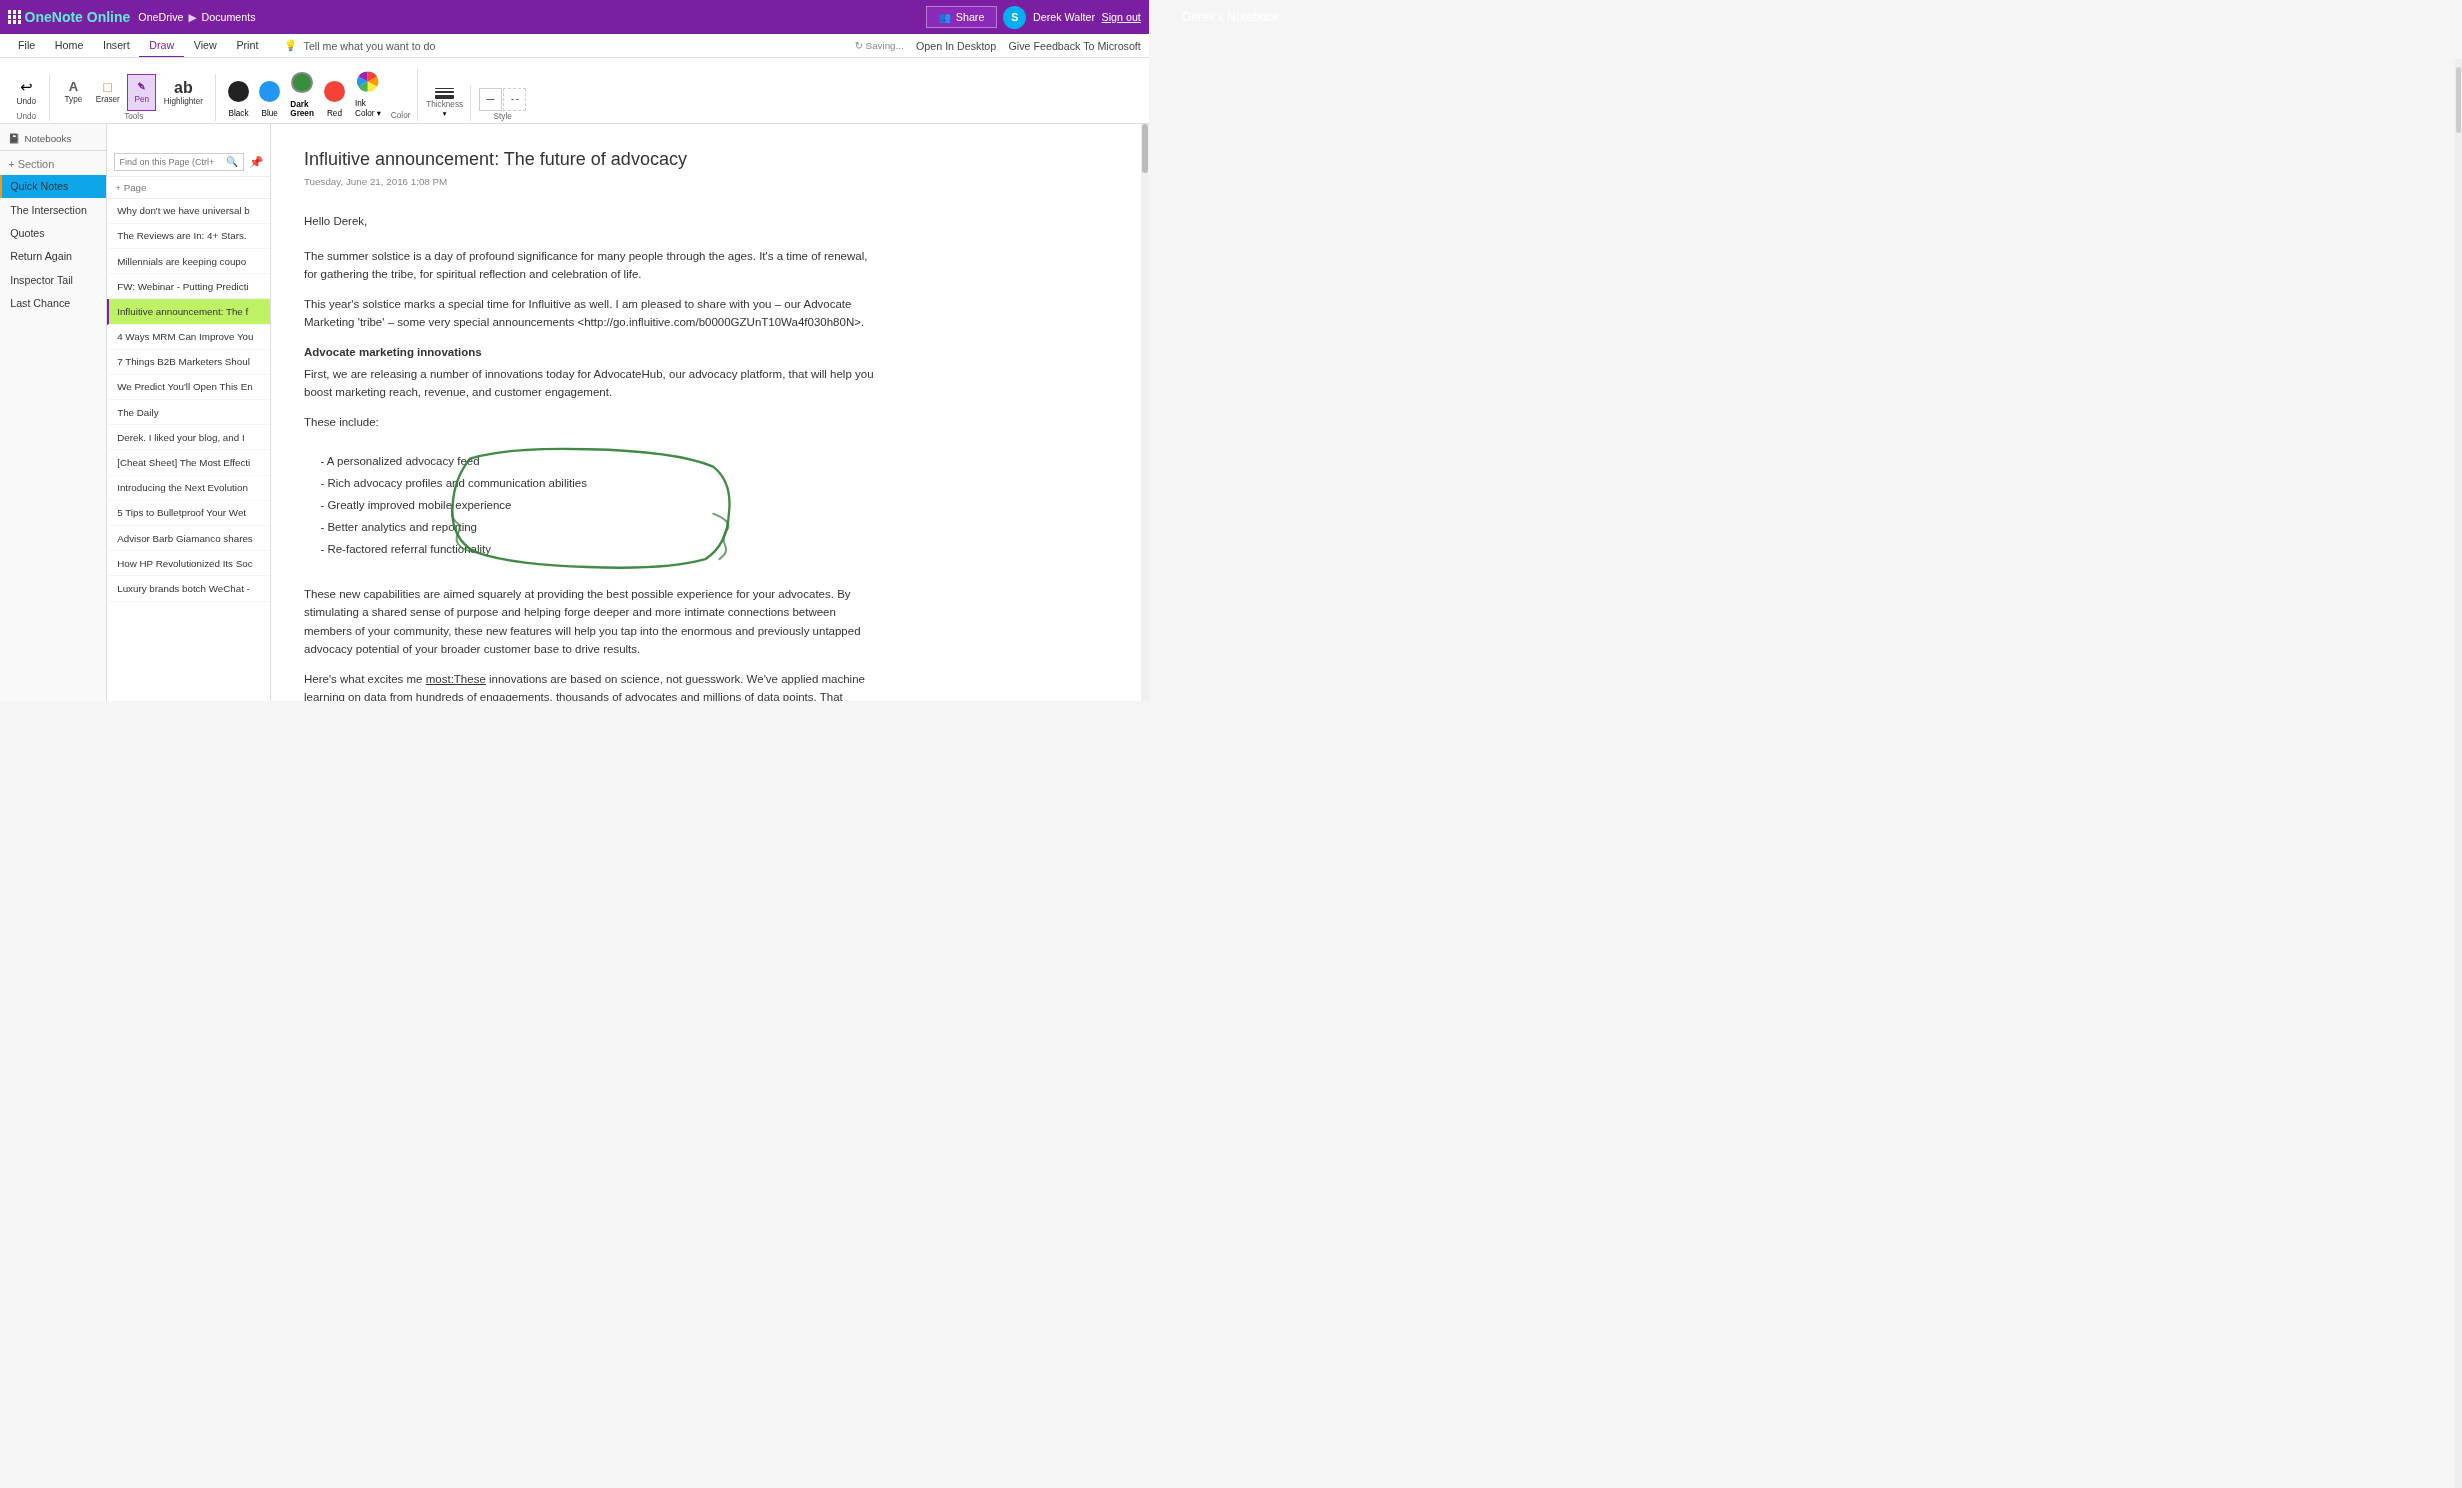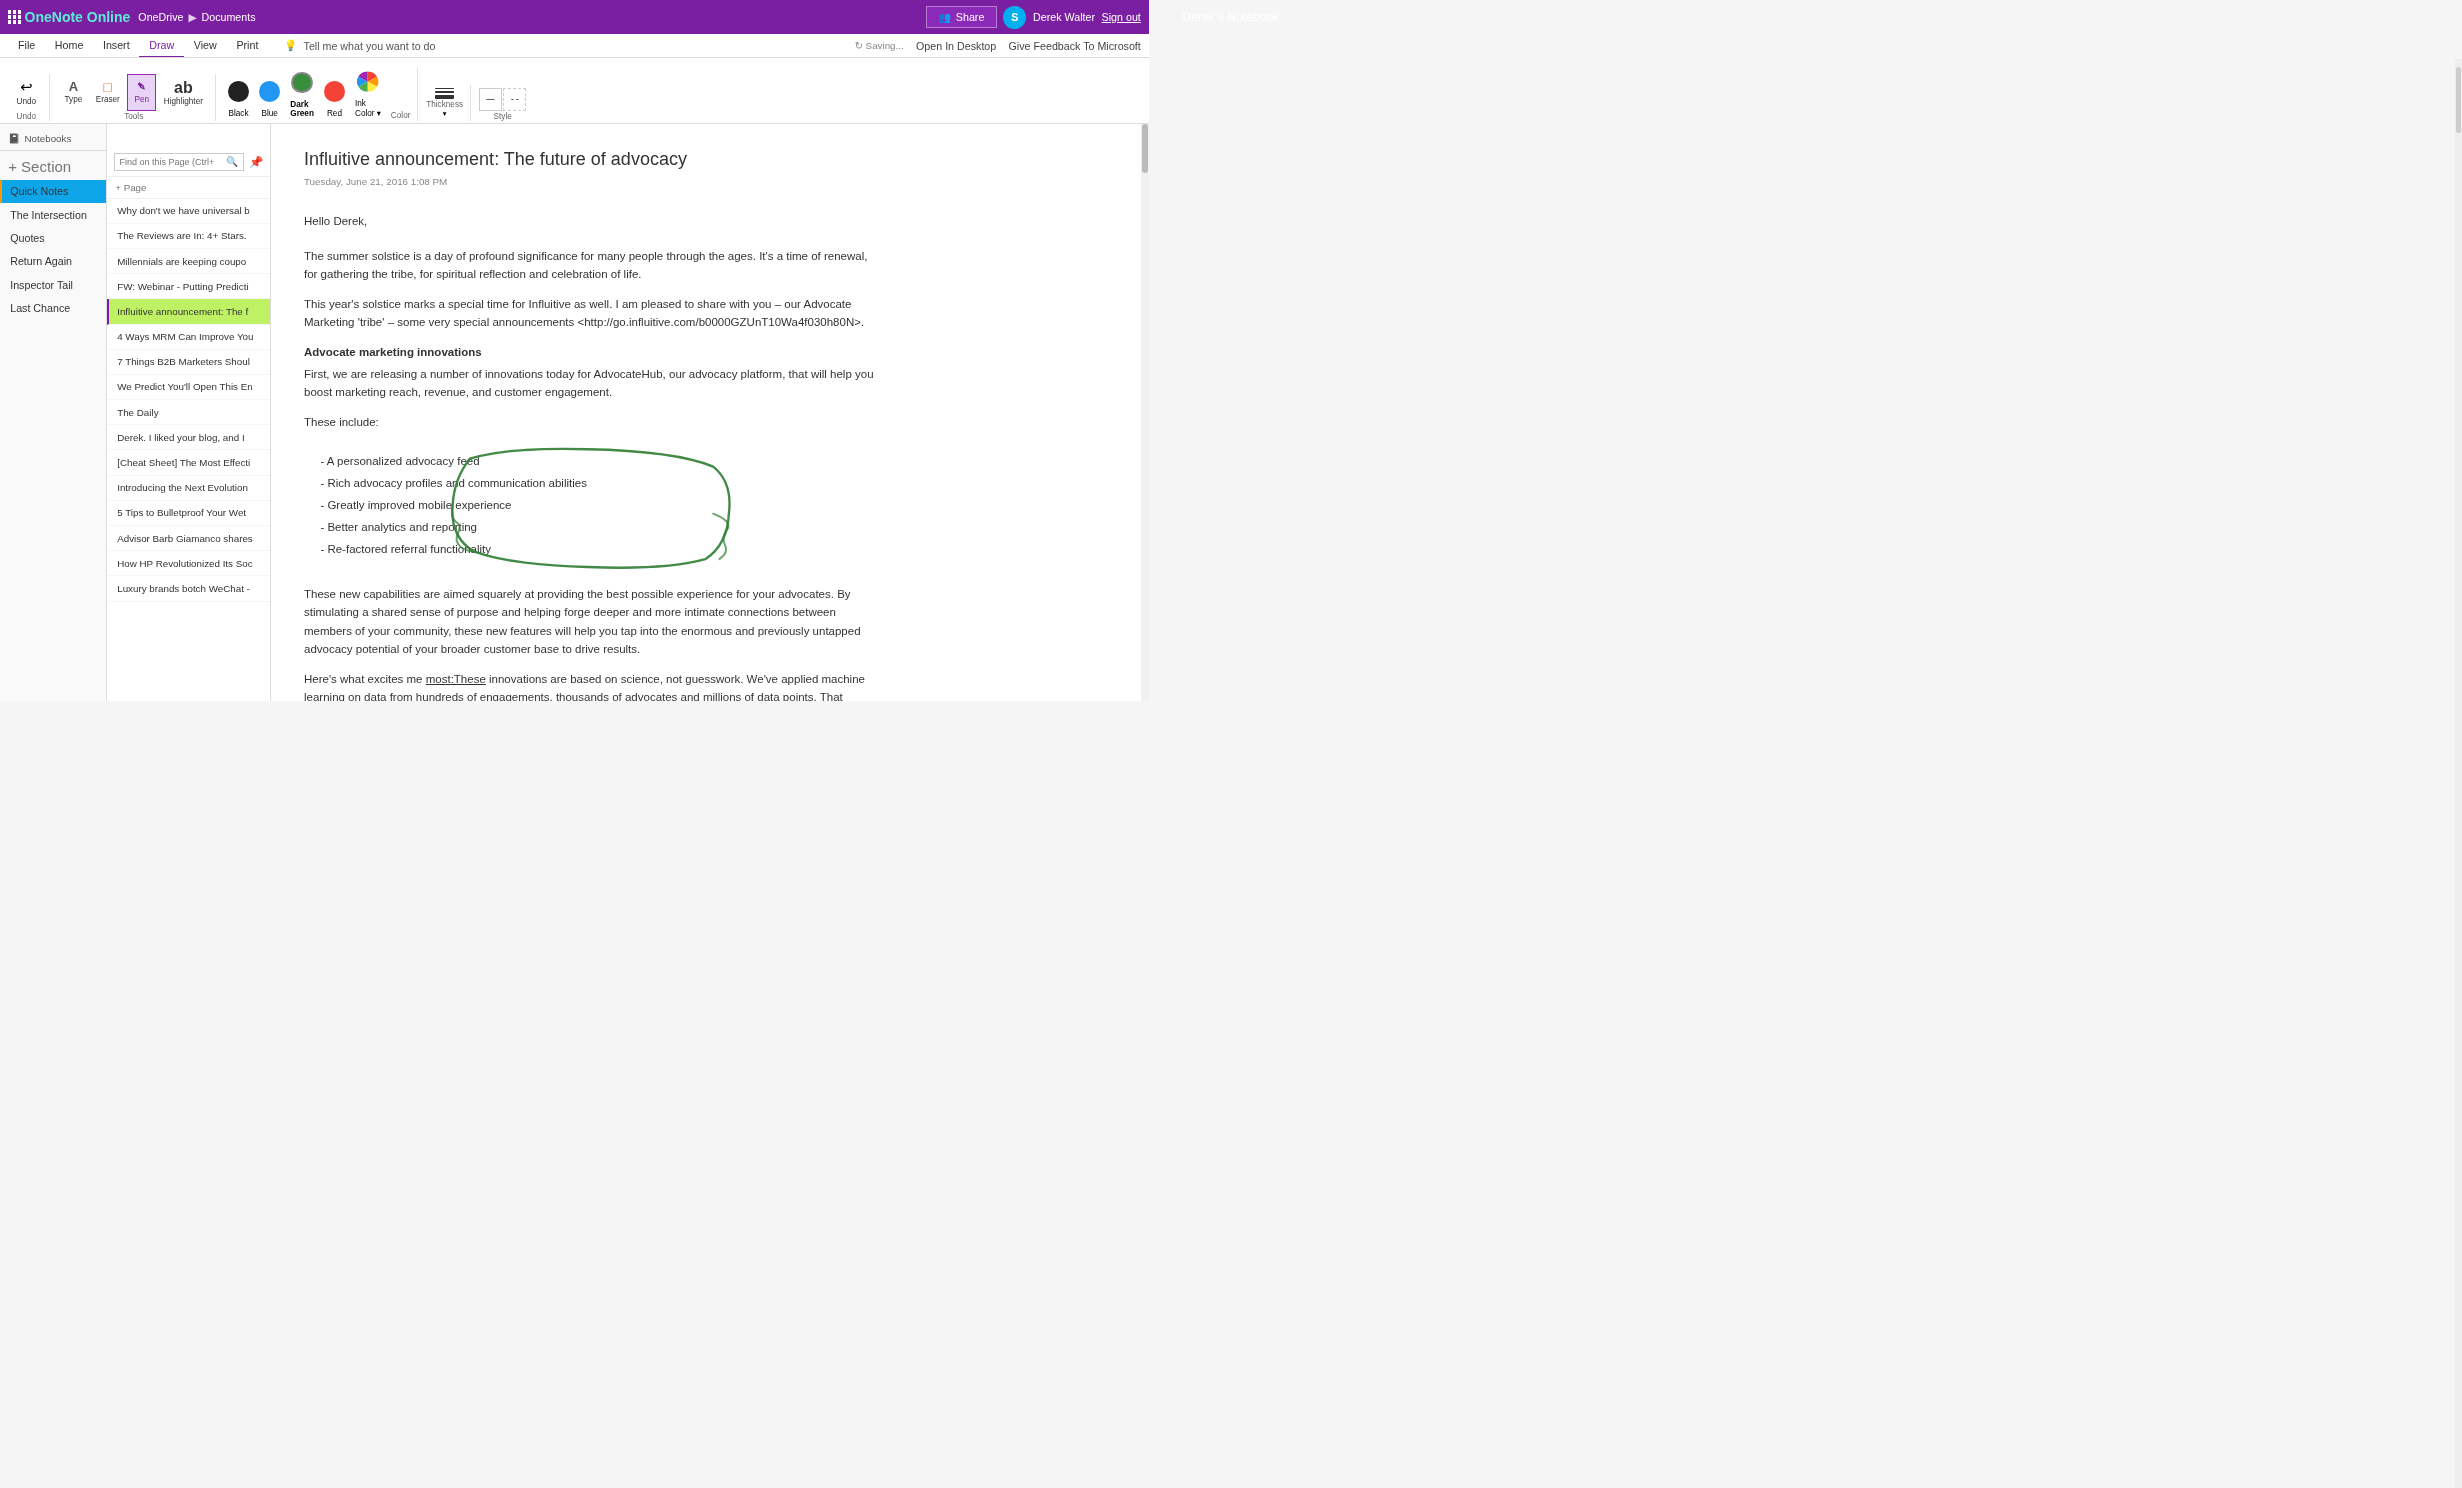--- a/index.html
+++ b/index.html
@@ -49,21 +49,21 @@
     .t-line { background: #333; border-radius: 0.8px; width: 19.7px; }
     .style-group { display: flex; flex-direction: column; align-items: center; padding: 0 6.6px; }
 
     
     .main-layout { display: flex; height: calc(703px - 34px - 26px - 66px); }
 
     
     .sidebar-notebooks { width: 107px; background: #f9f9f9; border-right: 0.8px solid #ddd; padding-top: 4.1px; flex-shrink: 0; }
     .notebooks-header { display: flex; align-items: center; gap: 4.1px; padding: 4.9px 8.2px; font-size: 9.8px; color: #555; cursor: pointer; }
     .sidebar-divider { height: 0.8px; background: #ddd; margin: 1.6px 0; }
-    .add-section { display: flex; align-items: center; gap: 3.3px; padding: 4.9px 8.2px; font-size: 15px; color: #777; cursor: pointer; }
+    .add-section { display: flex; align-items: center; gap: 3.3px; padding: 4.9px 8.2px; font-size: 11px; color: #777; cursor: pointer; }
     .sidebar-section { padding: 5.7px 8.2px; font-size: 10.7px; cursor: pointer; color: #333; border-left: 2.5px solid transparent; }
     .sidebar-section.active { background: #0ea5e9; border-left-color: #FF9800; font-weight: 500; }
 
     
     .pages-panel { width: 164px; background: white; border-right: 0.8px solid #ddd; flex-shrink: 0; display: flex; flex-direction: column; }
     .pages-header { display: flex; align-items: center; justify-content: space-between; padding: 4.9px 6.6px; border-bottom: 0.8px solid #eee; margin-top: 24px; }
     .search-box { display: flex; align-items: center; border: 0.8px solid #ccc; padding: 2.5px 4.9px; flex: 1; margin-right: 4.9px; font-size: 9.8px; }
     .search-input { border: none; outline: none; font-size: 9px; width: 100%; }
     .pin-icon { cursor: pointer; color: #888; font-size: 11.5px; }
     .add-page { display: flex; align-items: center; gap: 3.3px; padding: 4.9px 8.2px; font-size: 9.8px; color: #777; cursor: pointer; border-bottom: 0.8px solid #eee; }

